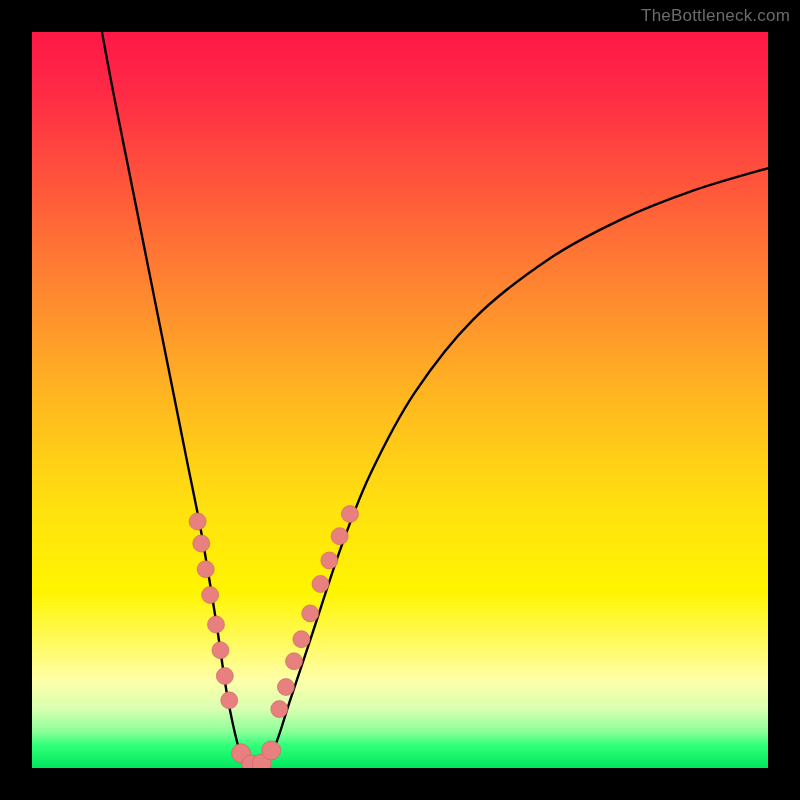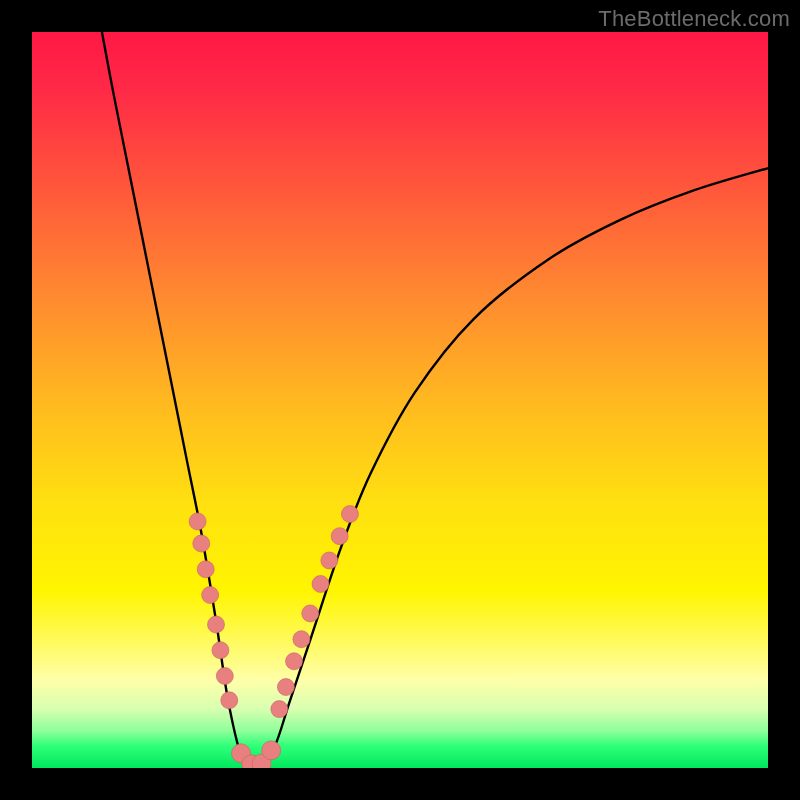--- a/index.html
+++ b/index.html
@@ -47,21 +47,21 @@
     left: 0;
     top: 0;
     width: 736px;
     height: 736px;
   }
   .watermark {
     position: absolute;
     top: 6px;
     right: 10px;
     color: #6b6b6b;
-    font-size: 22px;
+    font-size: 17px;
     letter-spacing: 0.2px;
     font-weight: 400;
   }
 </style>
 </head>
 <body>
 
 <div class="frame">
   <div class="watermark">TheBottleneck.com</div>
 

